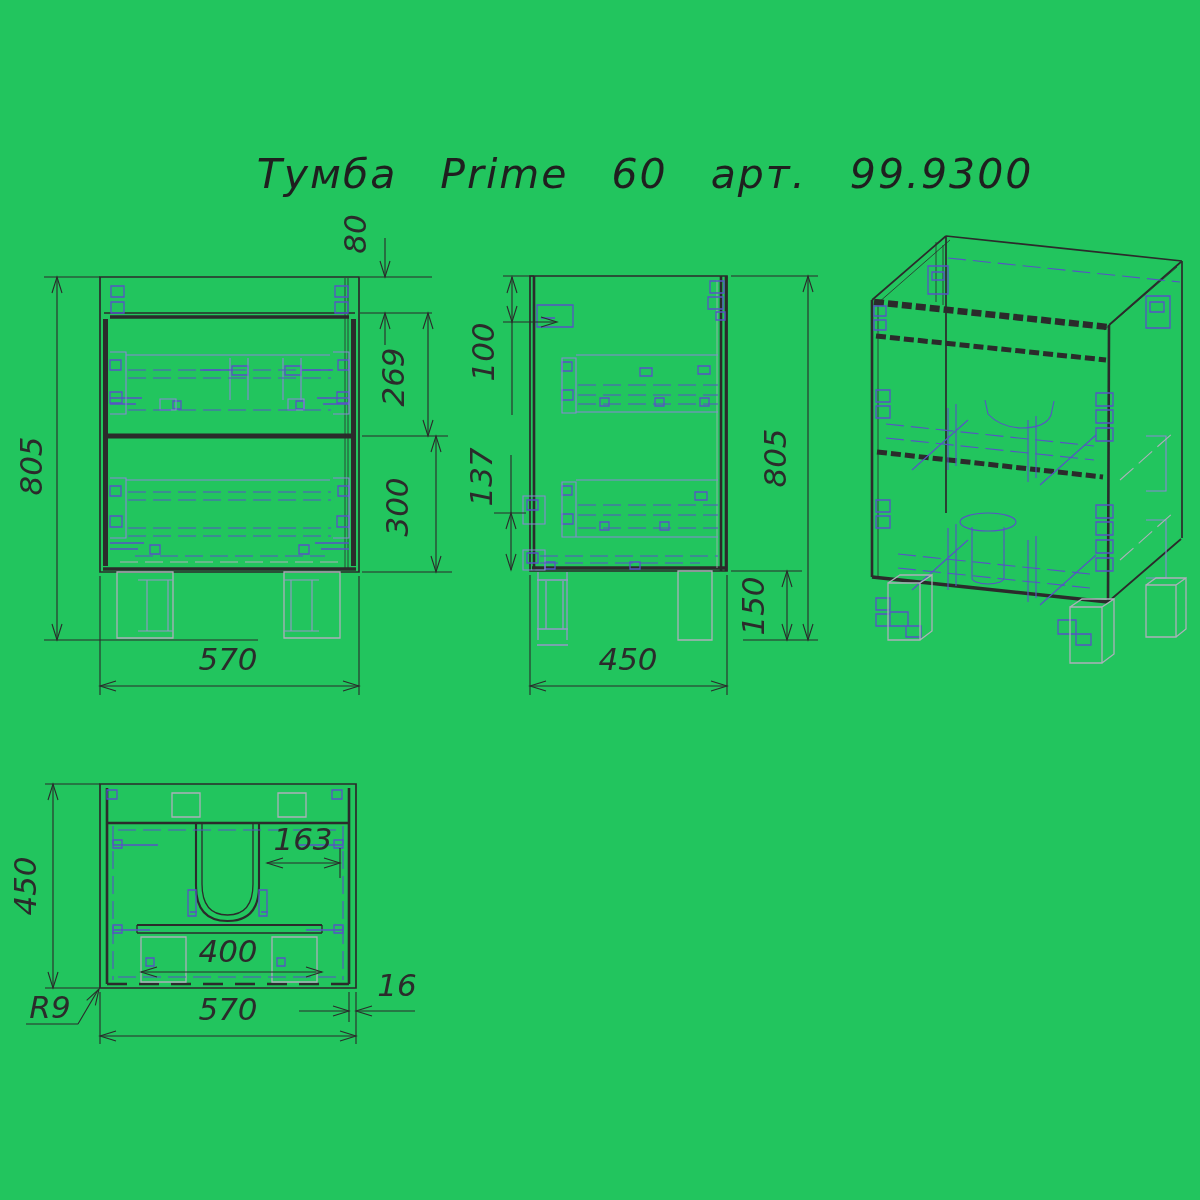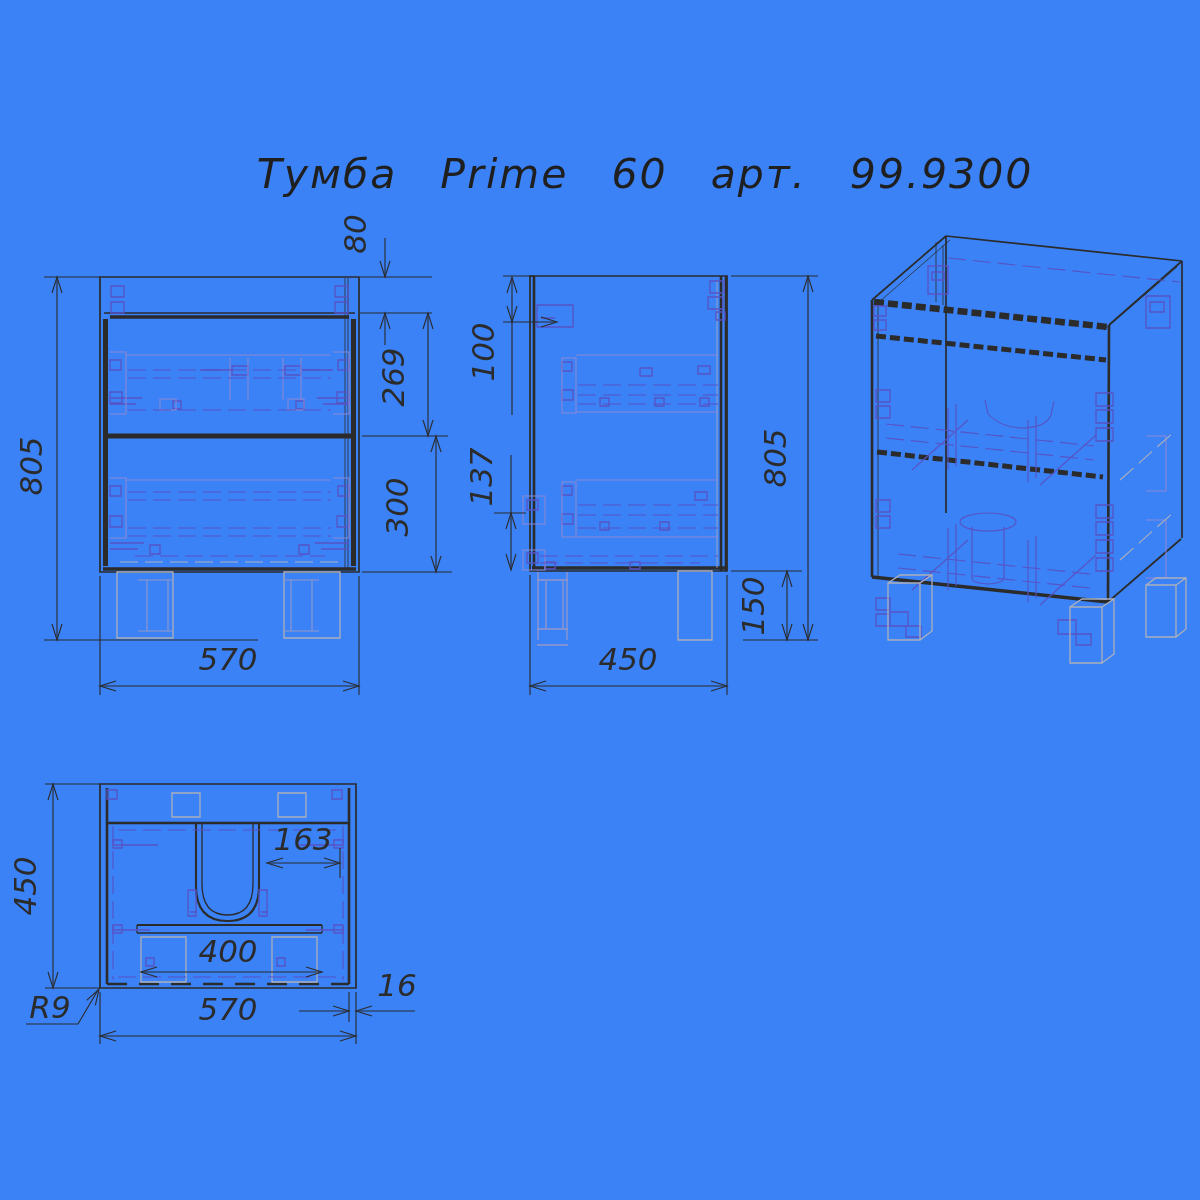--- a/index.html
+++ b/index.html
@@ -1,20 +1,20 @@
 <!DOCTYPE html>
 <html style="--line: #2b2b2b; --blue: #5753c5; --lightblue: #8a87d6; --gray: #adb0ba; --bluegray: #9598c8;"><head>
 <meta charset="utf-8">
 <style>
   :root{
     --line:#2b2b2b; --blue:#5753c5; --lightblue:#8a87d6;
     --gray:#adb0ba; --bluegray:#9598c8;
   }
   html,body{margin:0;padding:0;background:#ffffff;}
-  .canvas{width:1200px;height:1200px;background:#3b82f6;position:relative;overflow:hidden;}
+  .canvas{width:1200px;height:1200px;background:#22c55e;position:relative;overflow:hidden;}
   svg{display:block;}
   .dk{stroke:var(--line);fill:none;stroke-linecap:butt;}
   .bl{stroke:var(--blue);fill:none;}
   .lb{stroke:var(--lightblue);fill:none;}
   .gy{stroke:var(--gray);fill:none;}
   .bg{stroke:var(--bluegray);fill:none;}
   .w05{stroke-width:.8}.w1{stroke-width:1.1}.w12{stroke-width:1.3}.w16{stroke-width:1.7}
   .w2{stroke-width:2.1}.w25{stroke-width:2.6}.w35{stroke-width:3.6}.w5{stroke-width:5}.w6{stroke-width:6.5}
   .ds1{stroke-dasharray:18 7}.ds2{stroke-dasharray:10 4}.ds3{stroke-dasharray:20 12}
   .dim{font:italic 31px "DejaVu Sans",sans-serif;fill:var(--line);}

